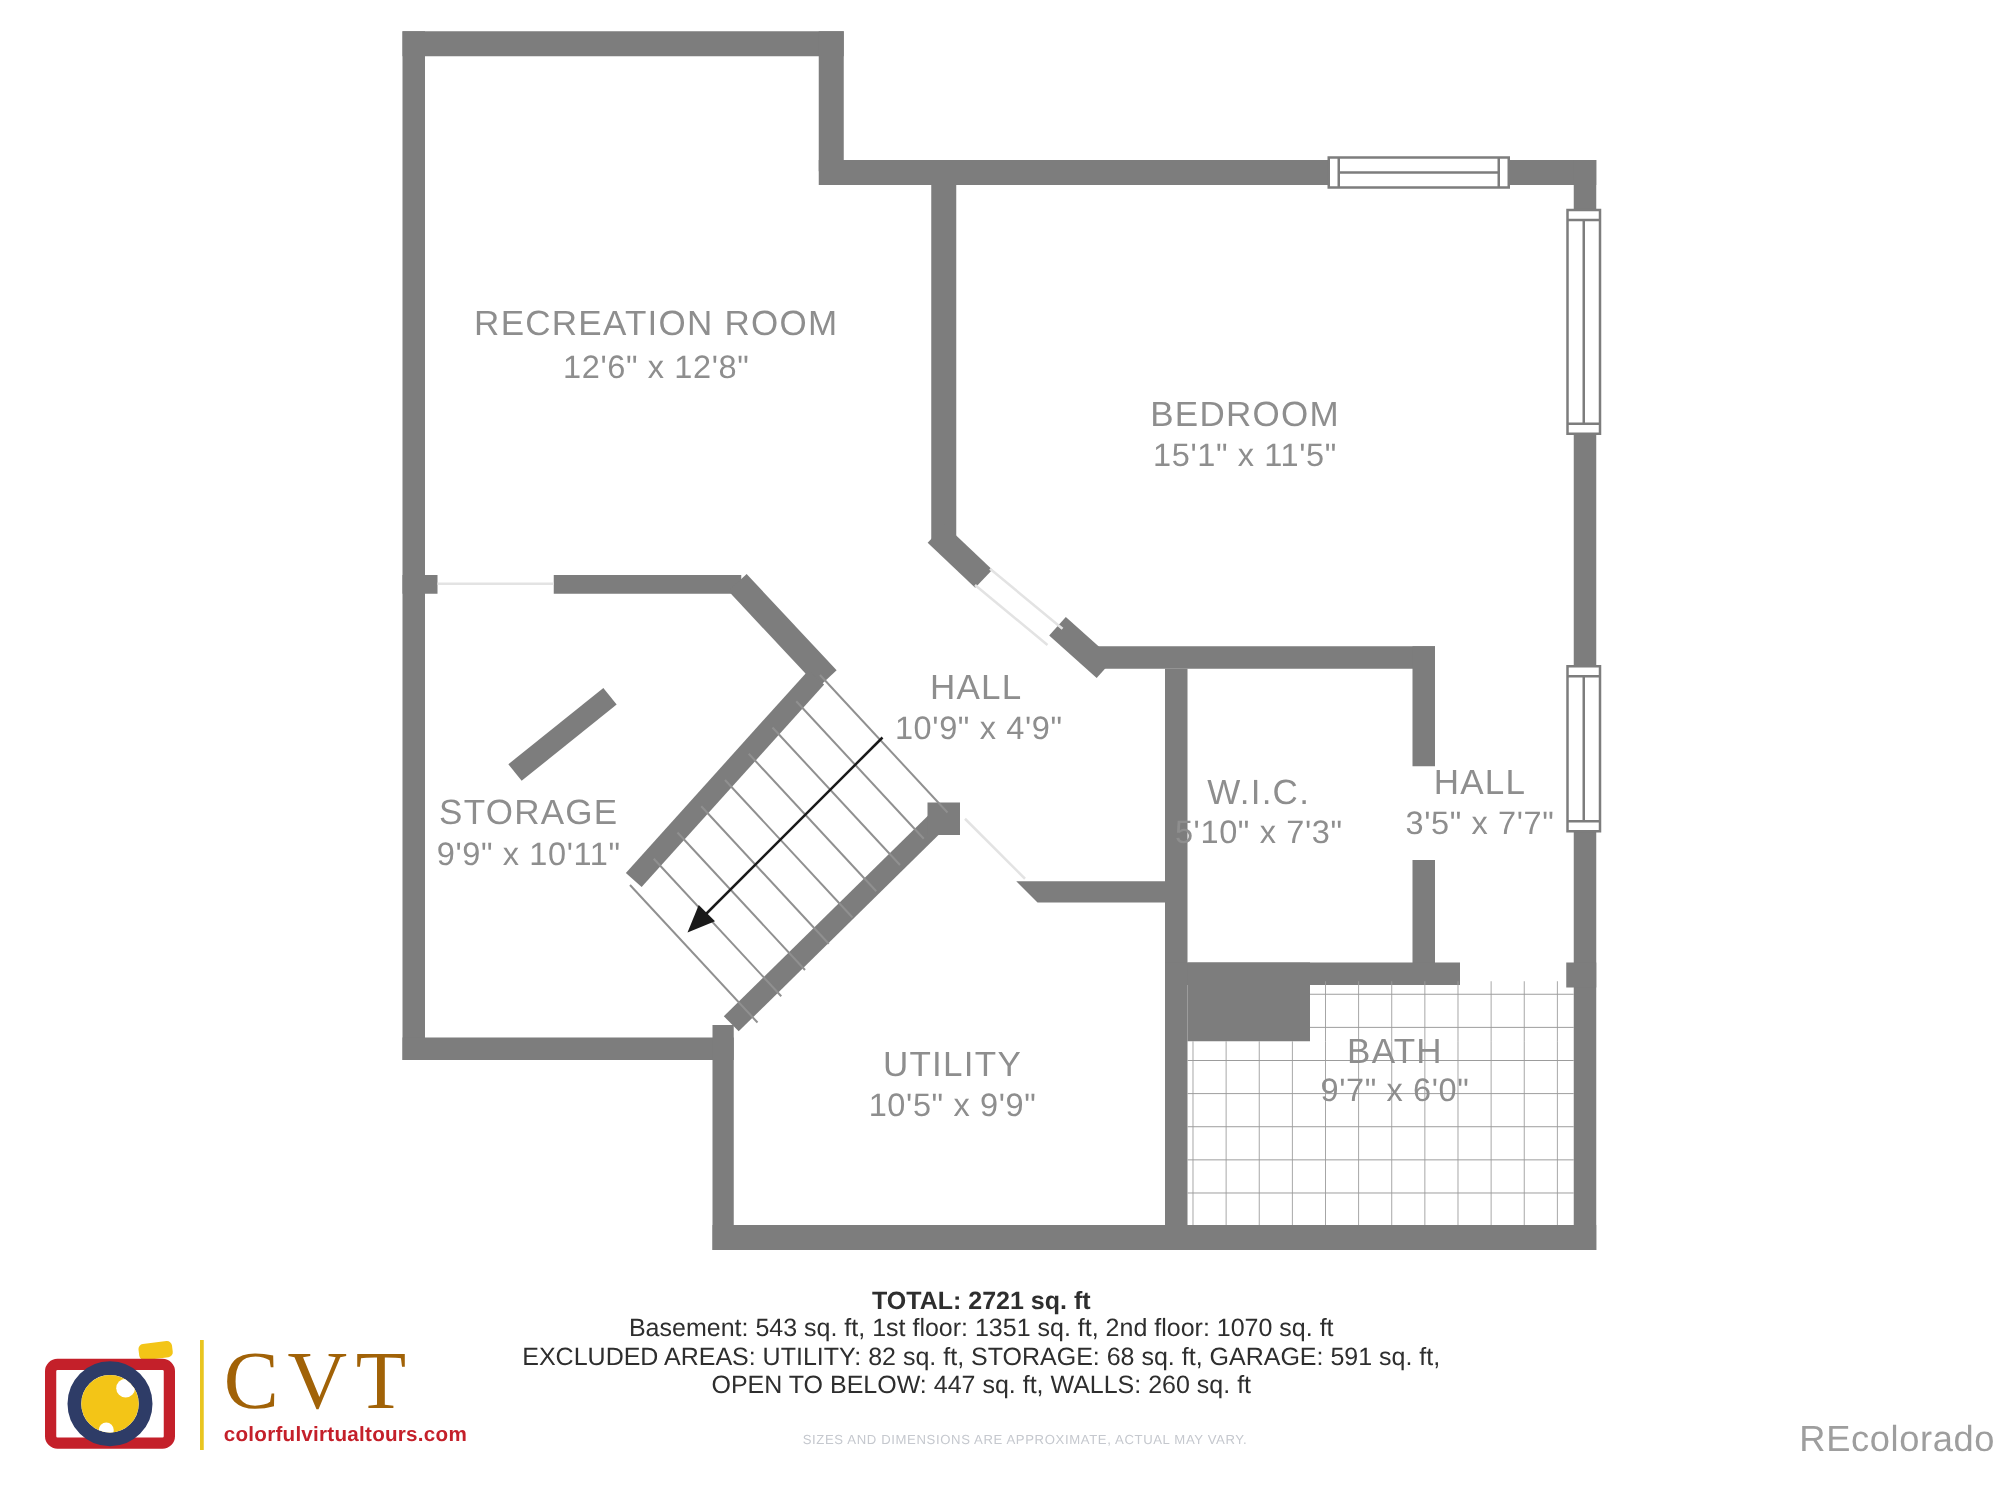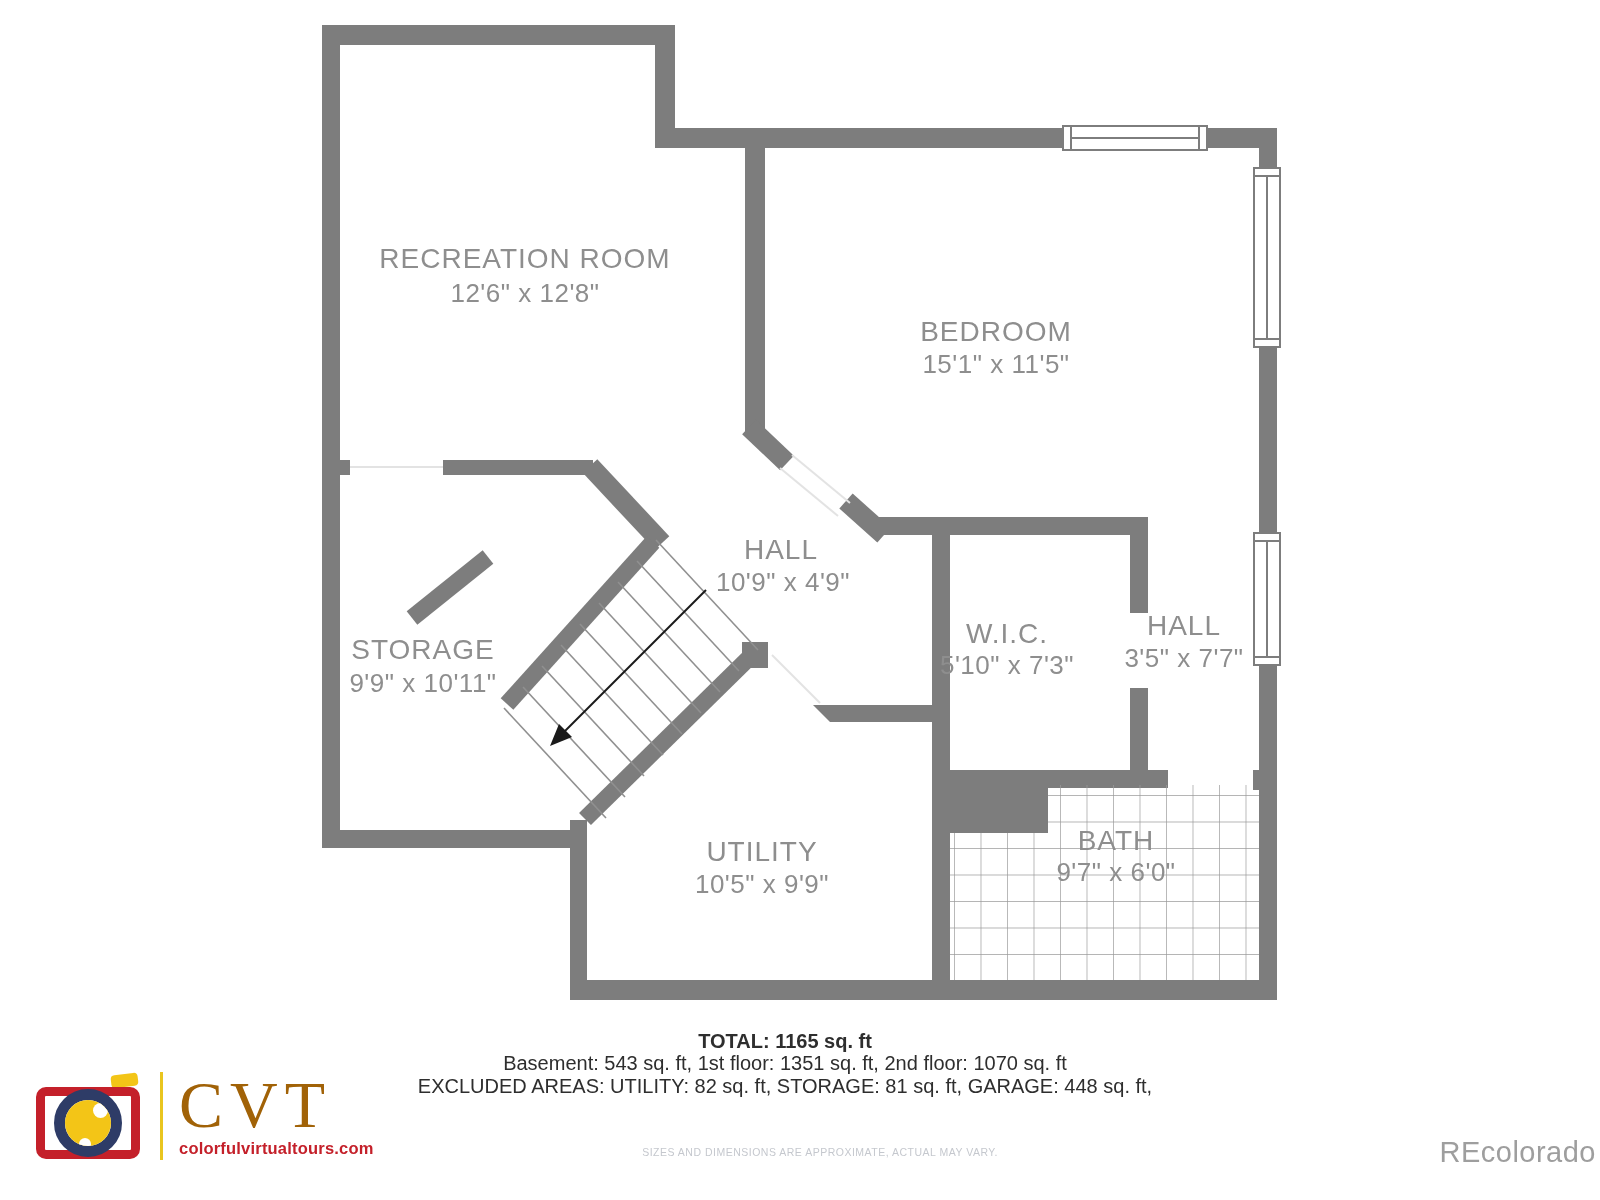--- a/index.html
+++ b/index.html
@@ -175,23 +175,24 @@
     <text class="room-name" x="1184" y="635">HALL</text>
     <text class="room-dims" x="1184" y="667">3'5" x 7'7"</text>
     <text class="room-name" x="762" y="861">UTILITY</text>
     <text class="room-dims" x="762" y="893">10'5" x 9'9"</text>
     <text class="room-name" x="1116" y="850">BATH</text>
     <text class="room-dims" x="1116" y="881">9'7" x 6'0"</text>
   </g>
 </svg>
 
 <div class="summary">
-  <div class="total">TOTAL: 1165 sq. ft</div>
+  <div class="total">TOTAL: 2721 sq. ft</div>
   <div class="line">Basement: 543 sq. ft, 1st floor: 1351 sq. ft, 2nd floor: 1070 sq. ft</div>
-  <div class="line">EXCLUDED AREAS: UTILITY: 82 sq. ft, STORAGE: 81 sq. ft, GARAGE: 448 sq. ft,</div>
+  <div class="line">EXCLUDED AREAS: UTILITY: 82 sq. ft, STORAGE: 68 sq. ft, GARAGE: 591 sq. ft,</div>
+  <div class="line">OPEN TO BELOW: 447 sq. ft, WALLS: 260 sq. ft</div>
 </div>
 <div class="disclaimer">SIZES AND DIMENSIONS ARE APPROXIMATE, ACTUAL MAY VARY.</div>
 
 <div class="logo">
   <div class="camera">
     <div class="cam-flash"></div>
     <div class="cam-body"></div>
     <div class="cam-ring">
       <div class="cam-pupil">
         <div class="cam-glint"></div>

